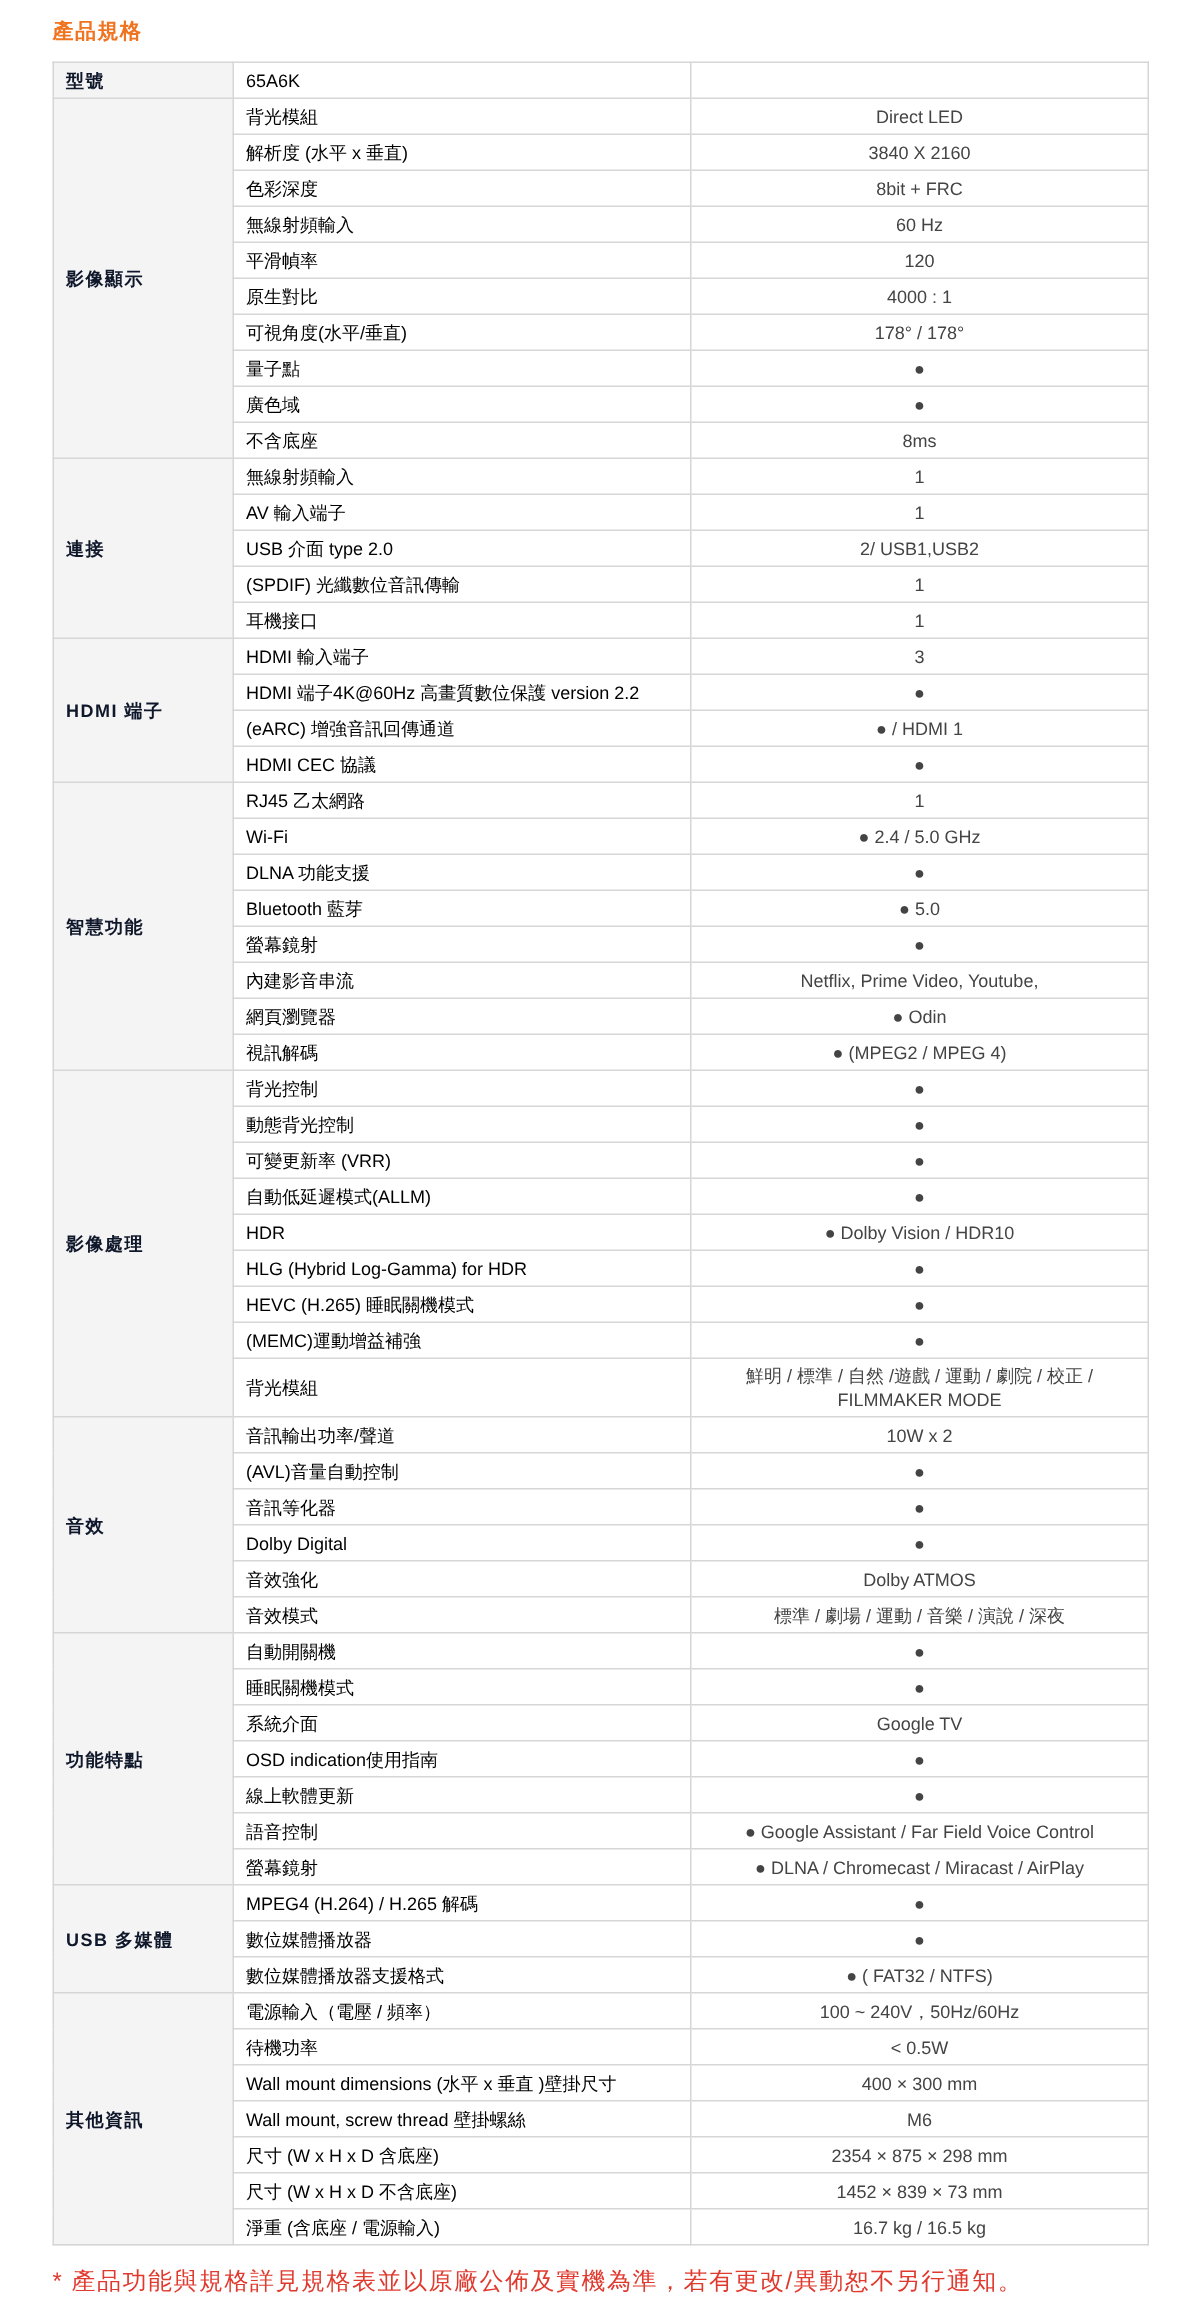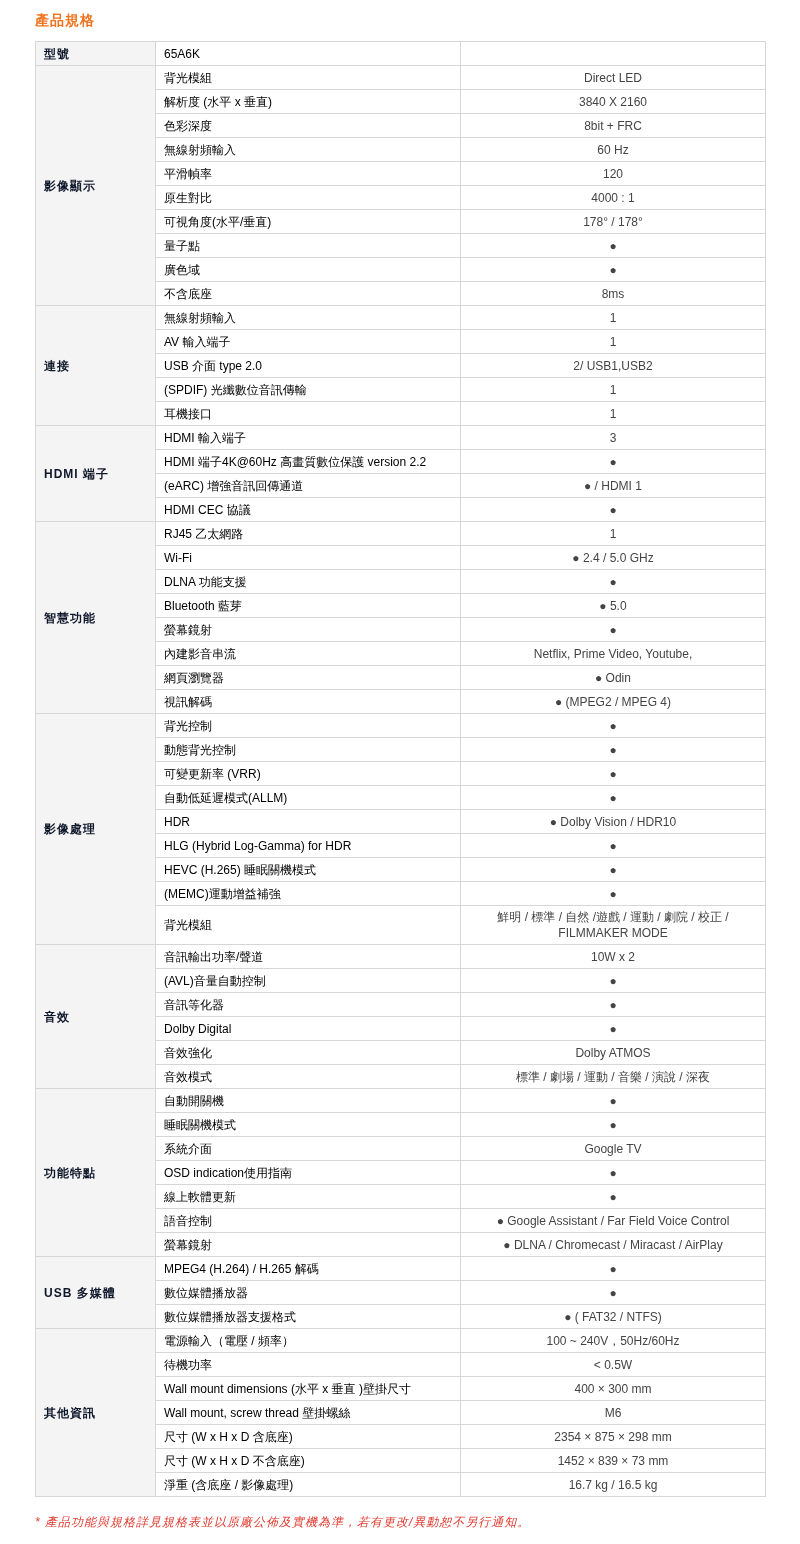--- a/index.html
+++ b/index.html
@@ -15,21 +15,21 @@
     padding:3px 8px;
     line-height:16px;
     height:17px;
     vertical-align:middle;
     word-wrap:break-word;
     overflow-wrap:break-word;
   }
   td.cat{background:#f4f4f4;font-weight:700;color:#0f172a;letter-spacing:1px;}
   td.lbl{color:#000000;}
   td.val{color:#444444;text-align:center;}
-  .footnote{color:#e03a2f;font-size:12px;margin:17px 0 0 0;line-height:16px;letter-spacing:1px;font-style:italic;}
+  .footnote{color:#e03a2f;font-size:16px;margin:17px 0 0 0;line-height:16px;letter-spacing:1px;}
 </style>
 </head>
 <body>
 
 <div class="page">
   <h2 class="title">產品規格</h2>
 
   <table class="spec">
     <colgroup>
       <col class="c1">
@@ -277,20 +277,20 @@
         </tr>
         <tr>
           <td class="lbl">尺寸 (W x H x D 含底座)</td>
           <td class="val">2354 × 875 × 298 mm</td>
         </tr>
         <tr>
           <td class="lbl">尺寸 (W x H x D 不含底座)</td>
           <td class="val">1452 × 839 × 73 mm</td>
         </tr>
         <tr>
-          <td class="lbl">淨重 (含底座 / 影像處理)</td>
+          <td class="lbl">淨重 (含底座 / 電源輸入)</td>
           <td class="val">16.7 kg / 16.5 kg</td>
         </tr>
       </tbody>
   </table>
 
   <p class="footnote">* 產品功能與規格詳見規格表並以原廠公佈及實機為準，若有更改/異動恕不另行通知。</p>
 </div>
 
 </body></html>

